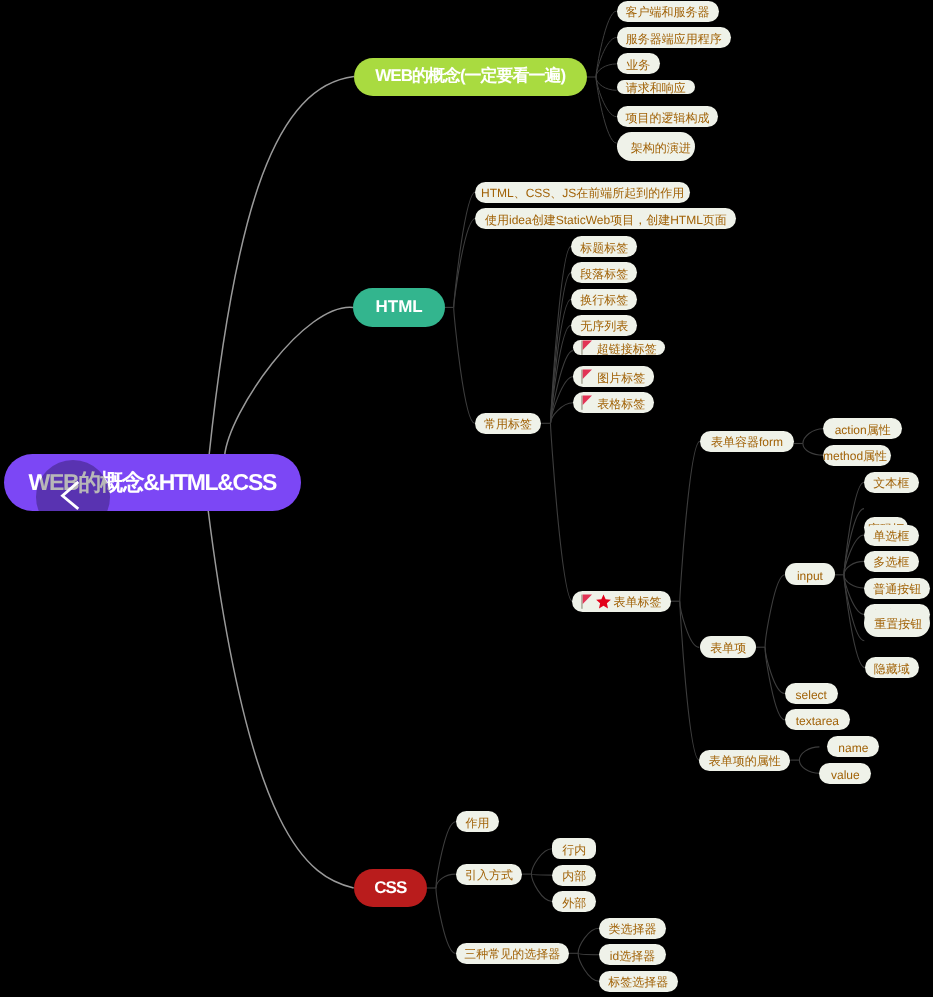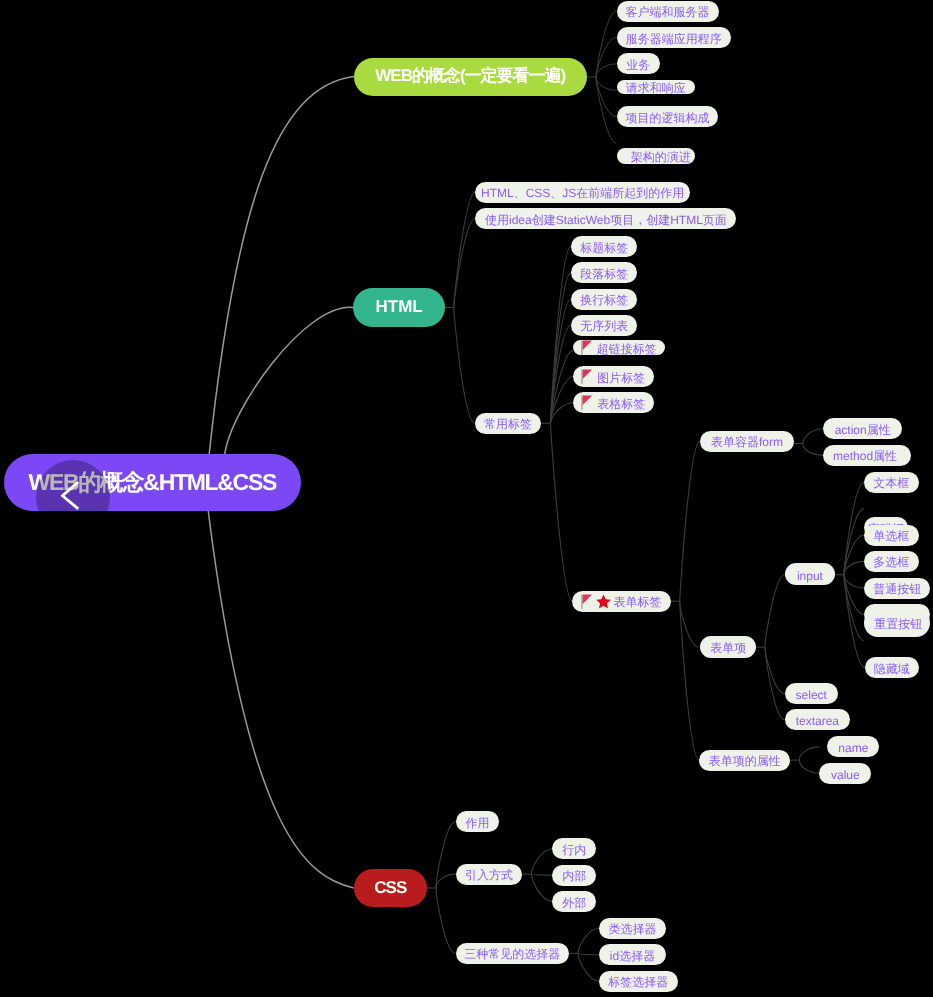--- a/index.html
+++ b/index.html
@@ -4,21 +4,21 @@
 <title>Mind Map</title>
 <style>
   html,body{margin:0;padding:0;background:#000;}
   #stage{position:relative;width:933px;height:997px;background:#000000;overflow:hidden;
          font-family:"Liberation Sans", sans-serif;
          -webkit-font-smoothing:antialiased;
          text-rendering:geometricPrecision;}
   svg.links{position:absolute;left:0;top:0;pointer-events:none;}
   .node{position:absolute;box-sizing:border-box;white-space:nowrap;border-radius:999px;
         display:flex;align-items:center;justify-content:center;}
-  .leaf{background:#eff2e9;color:#8b5cf6;font-size:12px;justify-content:center;}
+  .leaf{background:#eff2e9;color:#a16207;font-size:12px;justify-content:center;}
   .leaf [data-name="node-label"]{position:relative;top:1.5px;}
   .leaf .ico{margin-right:5px;}
   .leaf .ico + .ico{margin-left:-1px;margin-right:3px;}
   .root{background:#7c47f5;color:#fff;font-weight:bold;letter-spacing:-1.3px;}
   .branch{color:#fff;font-weight:bold;letter-spacing:-1px;}
   .ico{display:inline-block;vertical-align:middle;line-height:0;}
   
   #gesture{position:absolute;left:4px;top:454px;width:296.5px;height:57px;
            border-radius:999px;overflow:hidden;}
   #gesture-circle{position:absolute;left:32px;top:5.5px;width:74px;height:74px;
@@ -104,21 +104,21 @@
       </div>
       <div class="node leaf" data-name="leaf-yewu" style="left: 616.5px; top: 53.4px; height: 21px; width: 43.7px; padding-left: 10px; padding-right: 10px;">
         <span data-name="node-label">业务</span>
       </div>
       <div class="node leaf" data-name="leaf-qingqiu" style="left: 616.5px; top: 79.8px; height: 14px; width: 78.6px; padding-left: 10px; padding-right: 10px;">
         <span data-name="node-label">请求和响应</span>
       </div>
       <div class="node leaf" data-name="leaf-xiangmu" style="left: 616.5px; top: 106.2px; height: 21px; width: 101.9px; padding-left: 10px; padding-right: 10px;">
         <span data-name="node-label">项目的逻辑构成</span>
       </div>
-      <div class="node leaf" data-name="leaf-jiagou" style="left: 616.5px; top: 148px; height: 16px; width: 78.6px; padding-left: 10px; ">
+      <div class="node leaf" data-name="leaf-jiagou" style="left: 616.5px; top: 132px; height: 29px; width: 78.6px; padding-left: 10px; ">
         <span data-name="node-label">架构的演进</span>
       </div>
       <div class="node branch" data-name="branch-node-html" style="left: 353.3px; top: 288px; height: 38.5px; width: 91.7px; padding-left: 10px; padding-right: 10px; background: rgb(51, 181, 142); color: rgb(255, 255, 255); font-size: 17px; letter-spacing: 0px;">
         <span data-name="node-label">HTML</span>
       </div>
       <div class="node leaf" data-name="leaf-html-css-js" style="left: 475.4px; top: 181.5px; height: 21px; width: 214.6px; padding-left: 10px; padding-right: 10px;">
         <span data-name="node-label">HTML、CSS、JS在前端所起到的作用</span>
       </div>
       <div class="node leaf" data-name="leaf-idea-staticweb" style="left: 475.4px; top: 208px; height: 21px; width: 261px; padding-left: 10px; padding-right: 10px;">
         <span data-name="node-label">使用idea创建StaticWeb项目，创建HTML页面</span>
@@ -138,21 +138,21 @@
       <div class="node leaf" data-name="leaf-wuxuliebiao" style="left: 570.9px; top: 314.8px; height: 21px; width: 66.6px; padding-left: 10px; padding-right: 10px;">
         <span data-name="node-label">无序列表</span>
       </div>
       <div class="node leaf" data-name="leaf-chaolianjie" style="left: 573px; top: 340.1px; height: 15px; width: 92.3px; padding-left: 9px; padding-right: 10px;">
         <span class="ico" data-name="red-flag-icon"><svg width="11" height="15" viewBox="0 0 11 15" data-name="red-flag-icon-shape">
             <rect x="0.2" y="0.6" width="1.5" height="14.2" fill="#a8a897" data-name="red-flag-icon-shape-shape"></rect>
             <path d="M1.7 0.6 L11 0.6 L1.7 9.9 Z" fill="#e23355" data-name="red-flag-icon-shape-shape"></path>
           </svg></span>
         <span data-name="node-label">超链接标签</span>
       </div>
-      <div class="node leaf" data-name="leaf-tupian" style="left: 573px; top: 366.2px; height: 21px; width: 81.3px; padding-left: 9px; padding-right: 10px;">
+      <div class="node leaf" data-name="leaf-tupian" style="left: 573px; top: 366.2px; height: 21px; width: 81.3px; padding-left: 9px; padding-right: 10px; border-radius: 10px;">
         <span class="ico" data-name="red-flag-icon"><svg width="11" height="15" viewBox="0 0 11 15" data-name="red-flag-icon-shape">
             <rect x="0.2" y="0.6" width="1.5" height="14.2" fill="#a8a897" data-name="red-flag-icon-shape-shape"></rect>
             <path d="M1.7 0.6 L11 0.6 L1.7 9.9 Z" fill="#e23355" data-name="red-flag-icon-shape-shape"></path>
           </svg></span>
         <span data-name="node-label">图片标签</span>
       </div>
       <div class="node leaf" data-name="leaf-biaoge" style="left: 573px; top: 392.3px; height: 21px; width: 81.3px; padding-left: 9px; padding-right: 10px;">
         <span class="ico" data-name="red-flag-icon"><svg width="11" height="15" viewBox="0 0 11 15" data-name="red-flag-icon-shape">
             <rect x="0.2" y="0.6" width="1.5" height="14.2" fill="#a8a897" data-name="red-flag-icon-shape-shape"></rect>
             <path d="M1.7 0.6 L11 0.6 L1.7 9.9 Z" fill="#e23355" data-name="red-flag-icon-shape-shape"></path>
@@ -168,21 +168,21 @@
             <path d="M7.5 0.4 L9.62 5.22 L14.85 5.74 L10.9 9.26 L12.03 14.4 L7.5 11.72 L2.97 14.4 L4.1 9.26 L0.15 5.74 L5.38 5.22 Z" fill="#e2001a" data-name="red-star-icon-shape-shape"></path>
           </svg></span>
         <span data-name="node-label">表单标签</span>
       </div>
       <div class="node leaf" data-name="leaf-form-container" style="left: 699.9px; top: 430.9px; height: 21px; width: 94.3px; padding-left: 10px; padding-right: 10px;">
         <span data-name="node-label">表单容器form</span>
       </div>
       <div class="node leaf" data-name="leaf-action-attr" style="left: 823.1px; top: 418.2px; height: 21px; width: 79.2px; padding-left: 10px; padding-right: 10px;">
         <span data-name="node-label">action属性</span>
       </div>
-      <div class="node leaf" data-name="leaf-method-attr" style="left: 823.1px; top: 444.6px; height: 21px; width: 88px; padding-left: 10px; padding-right: 14px;">
+      <div class="node leaf" data-name="leaf-method-attr" style="left: 823.1px; top: 444.6px; height: 21px; width: 68px; padding-left: 10px; padding-right: 14px;">
         <span data-name="node-label">method属性</span>
       </div>
       <div class="node leaf" data-name="leaf-biaodanxiang" style="left: 700.4px; top: 636px; height: 21.5px; width: 55.7px; padding-left: 10px; padding-right: 10px;">
         <span data-name="node-label">表单项</span>
       </div>
       <div class="node leaf" data-name="leaf-input" style="left: 784.9px; top: 563.3px; height: 22px; width: 50.1px; padding-left: 10px; padding-right: 10px;">
         <span data-name="node-label">input</span>
       </div>
       <div class="node leaf" data-name="leaf-wenbenkuang" style="left: 864px; top: 471.7px; height: 21px; width: 54.5px; padding-left: 10px; padding-right: 10px;">
         <span data-name="node-label">文本框</span>
@@ -225,21 +225,21 @@
       </div>
       <div class="node branch" data-name="branch-node-css" style="left: 353.7px; top: 868.6px; height: 38.7px; width: 73.3px; padding-left: 10px; padding-right: 10px; background: #b91c1c; color: rgb(255, 255, 255); font-size: 17px;">
         <span data-name="node-label">CSS</span>
       </div>
       <div class="node leaf" data-name="leaf-zuoyong" style="left: 455.6px; top: 811.2px; height: 21px; width: 43.7px; padding-left: 10px; padding-right: 10px;">
         <span data-name="node-label">作用</span>
       </div>
       <div class="node leaf" data-name="leaf-yinrufangshi" style="left: 455.6px; top: 863.6px; height: 21px; width: 66.8px; padding-left: 10px; padding-right: 10px;">
         <span data-name="node-label">引入方式</span>
       </div>
-      <div class="node leaf" data-name="leaf-hangnei" style="left: 552.3px; top: 838.2px; height: 21px; width: 43.7px; padding-left: 10px; padding-right: 10px;">
+      <div class="node leaf" data-name="leaf-hangnei" style="left: 552.3px; top: 838.2px; height: 21px; width: 43.7px; padding-left: 10px; padding-right: 10px; border-radius: 8px;">
         <span data-name="node-label">行内</span>
       </div>
       <div class="node leaf" data-name="leaf-neibu" style="left: 552.3px; top: 864.6px; height: 21px; width: 43.7px; padding-left: 10px; padding-right: 10px;">
         <span data-name="node-label">内部</span>
       </div>
       <div class="node leaf" data-name="leaf-waibu" style="left: 552.3px; top: 891px; height: 21px; width: 43.7px; padding-left: 10px; padding-right: 10px;">
         <span data-name="node-label">外部</span>
       </div>
       <div class="node leaf" data-name="leaf-sanzhong-xuanzeqi" style="left: 455.6px; top: 942.8px; height: 21px; width: 113.5px; padding-left: 10px; padding-right: 10px;">
         <span data-name="node-label">三种常见的选择器</span>

